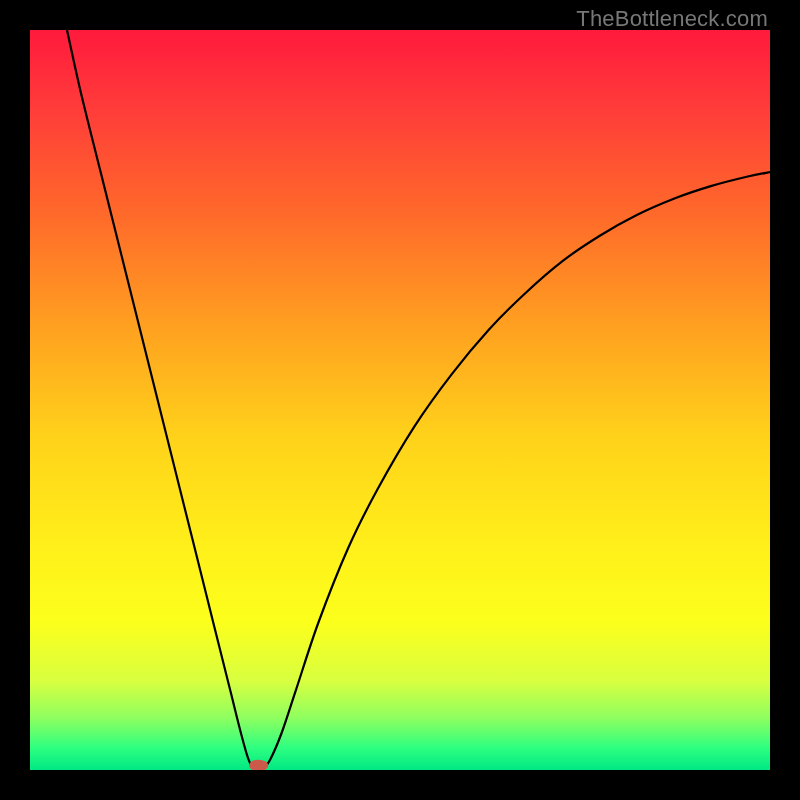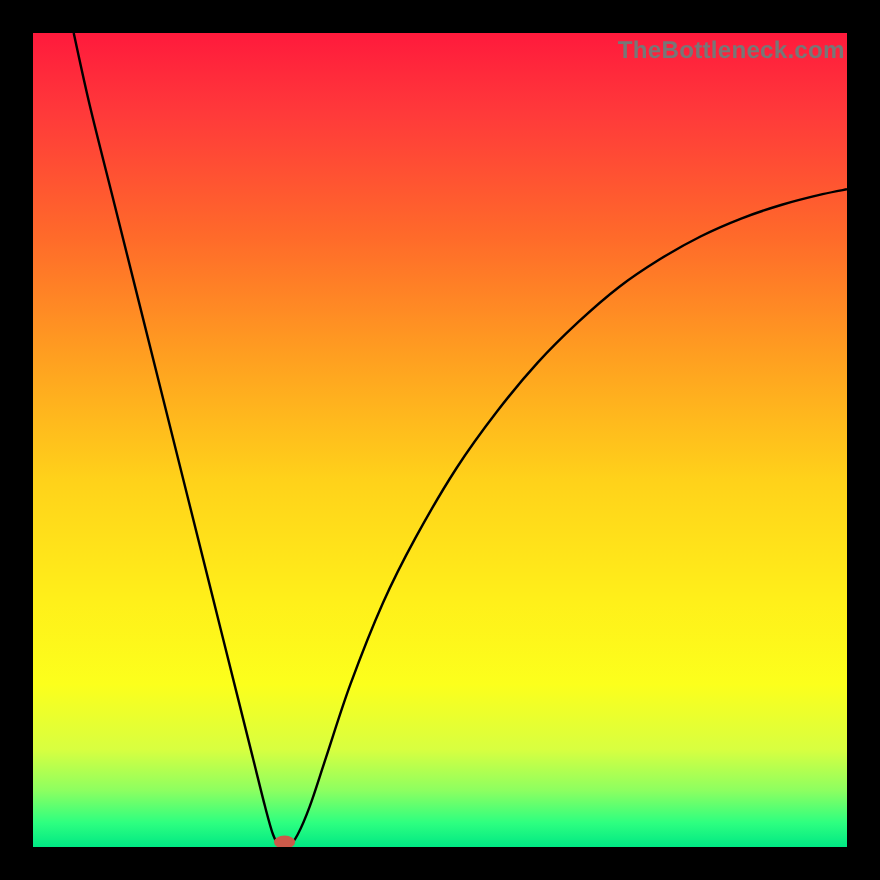--- a/index.html
+++ b/index.html
@@ -26,23 +26,22 @@
     left: 30px;
     width: 740px;
     height: 740px;
   }
   .watermark {
     position: absolute;
     top: 6px;
     right: 32px;
     color: #777;
     font-size: 22px;
-    font-weight: 700;
+    font-weight: 400;
     letter-spacing: 0.2px;
-    margin-top: 27px;
   }
   svg {
     display: block;
   }
 </style>
 </head>
 <body>
 
 <div class="plot-area">
   <svg id="chart-svg" width="740" height="740" viewBox="0 0 740 740">

